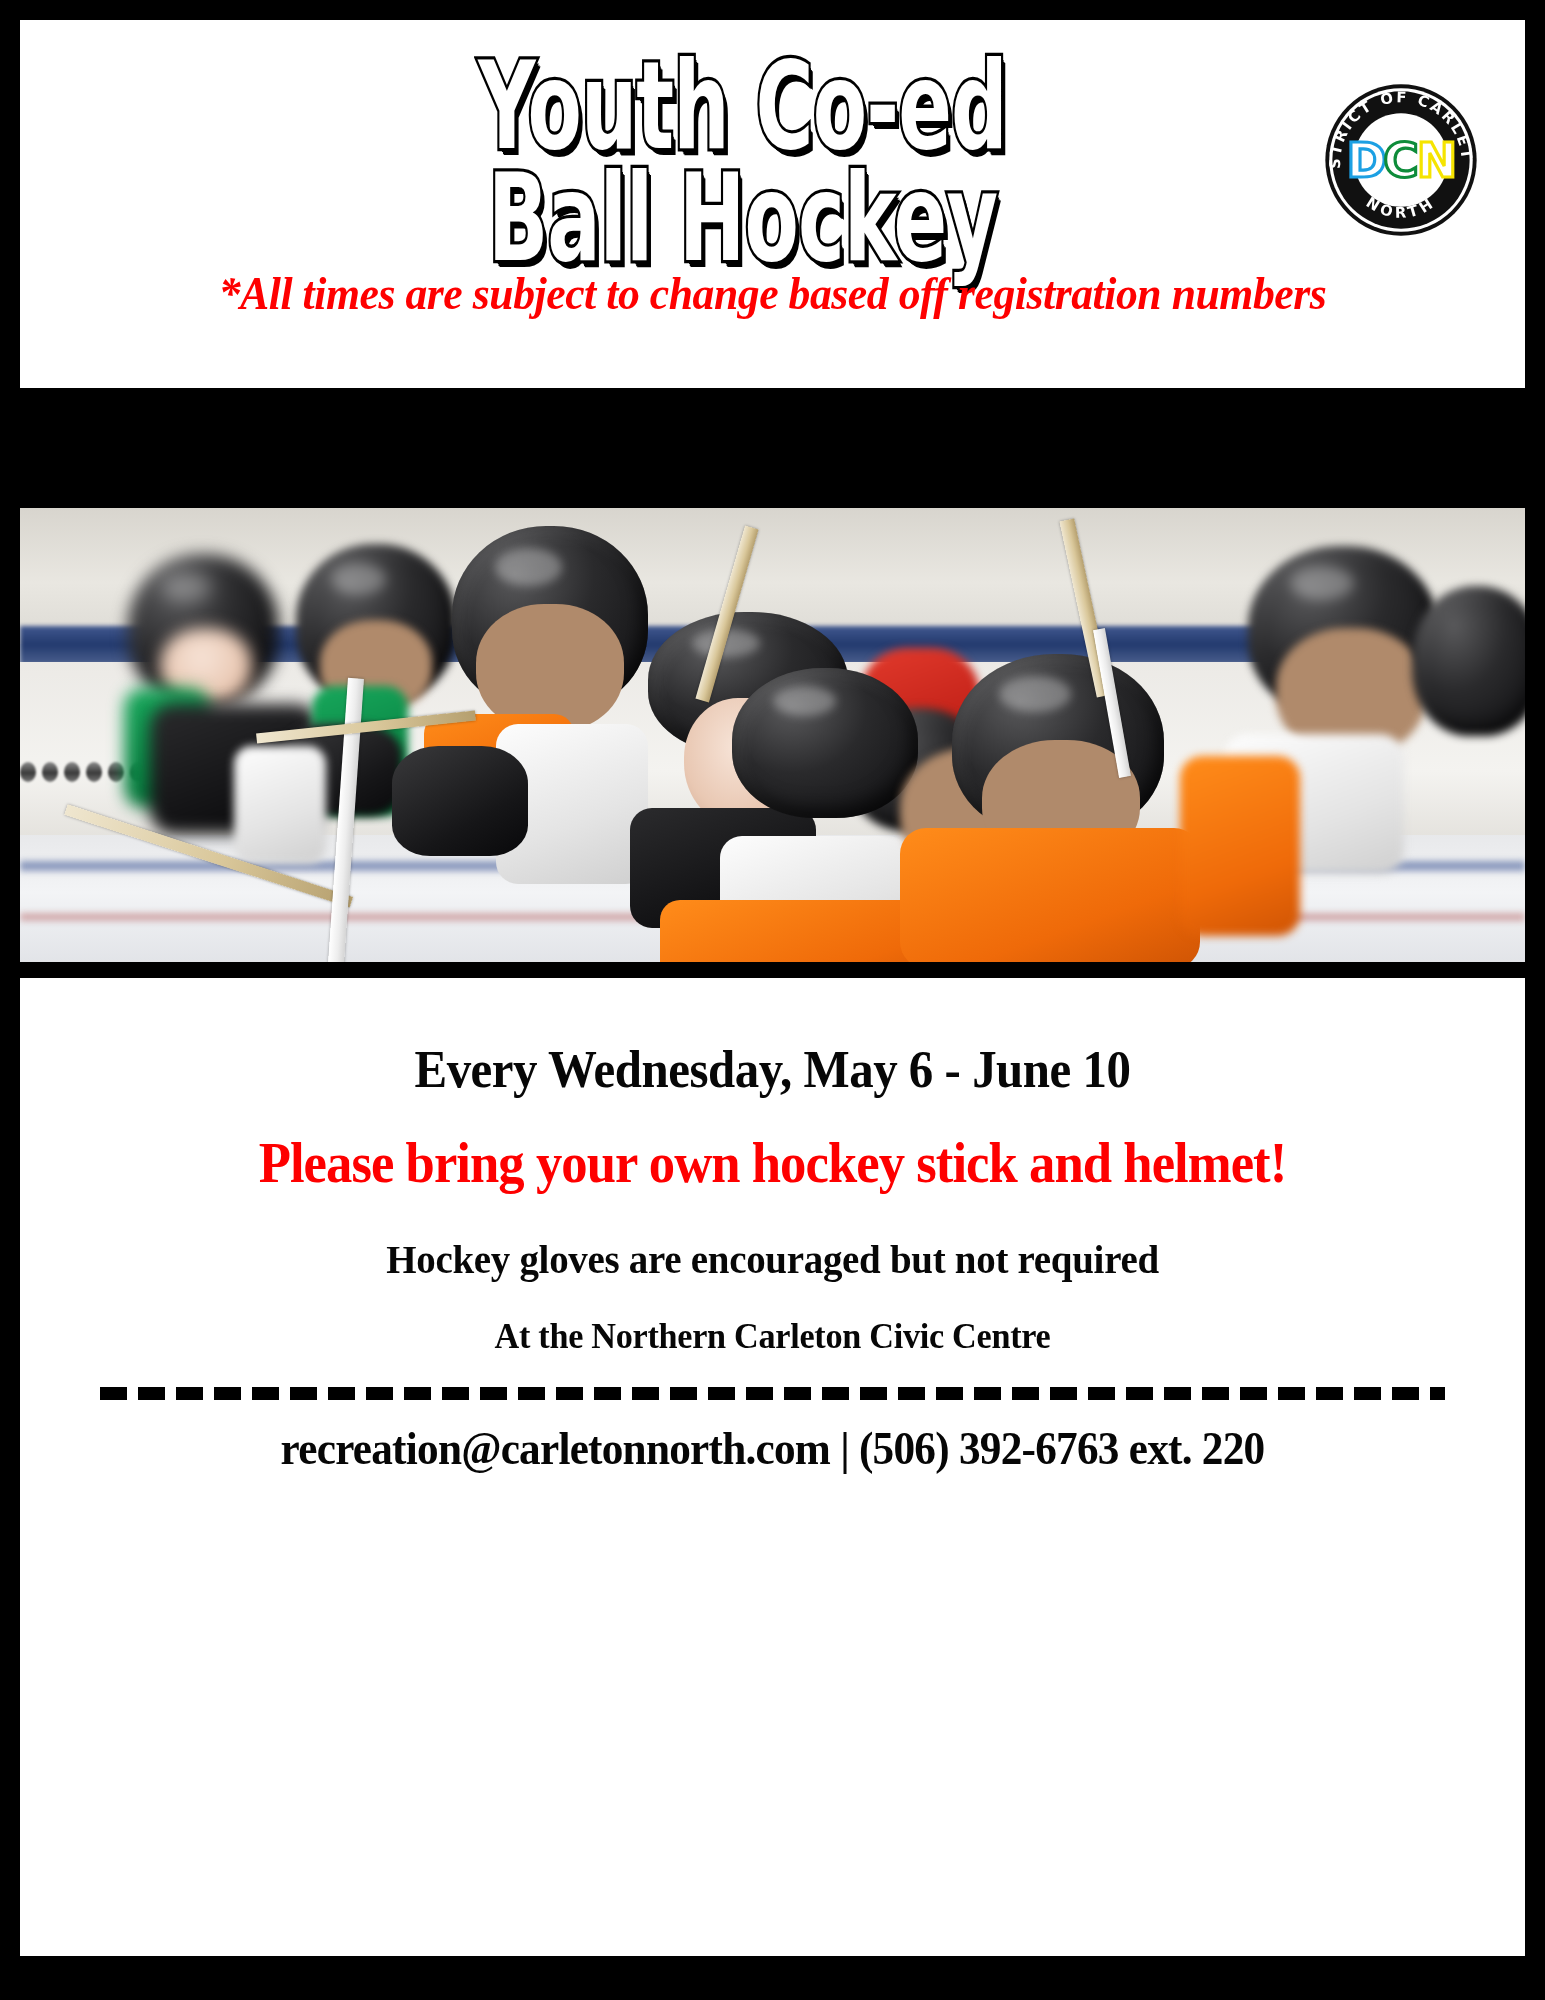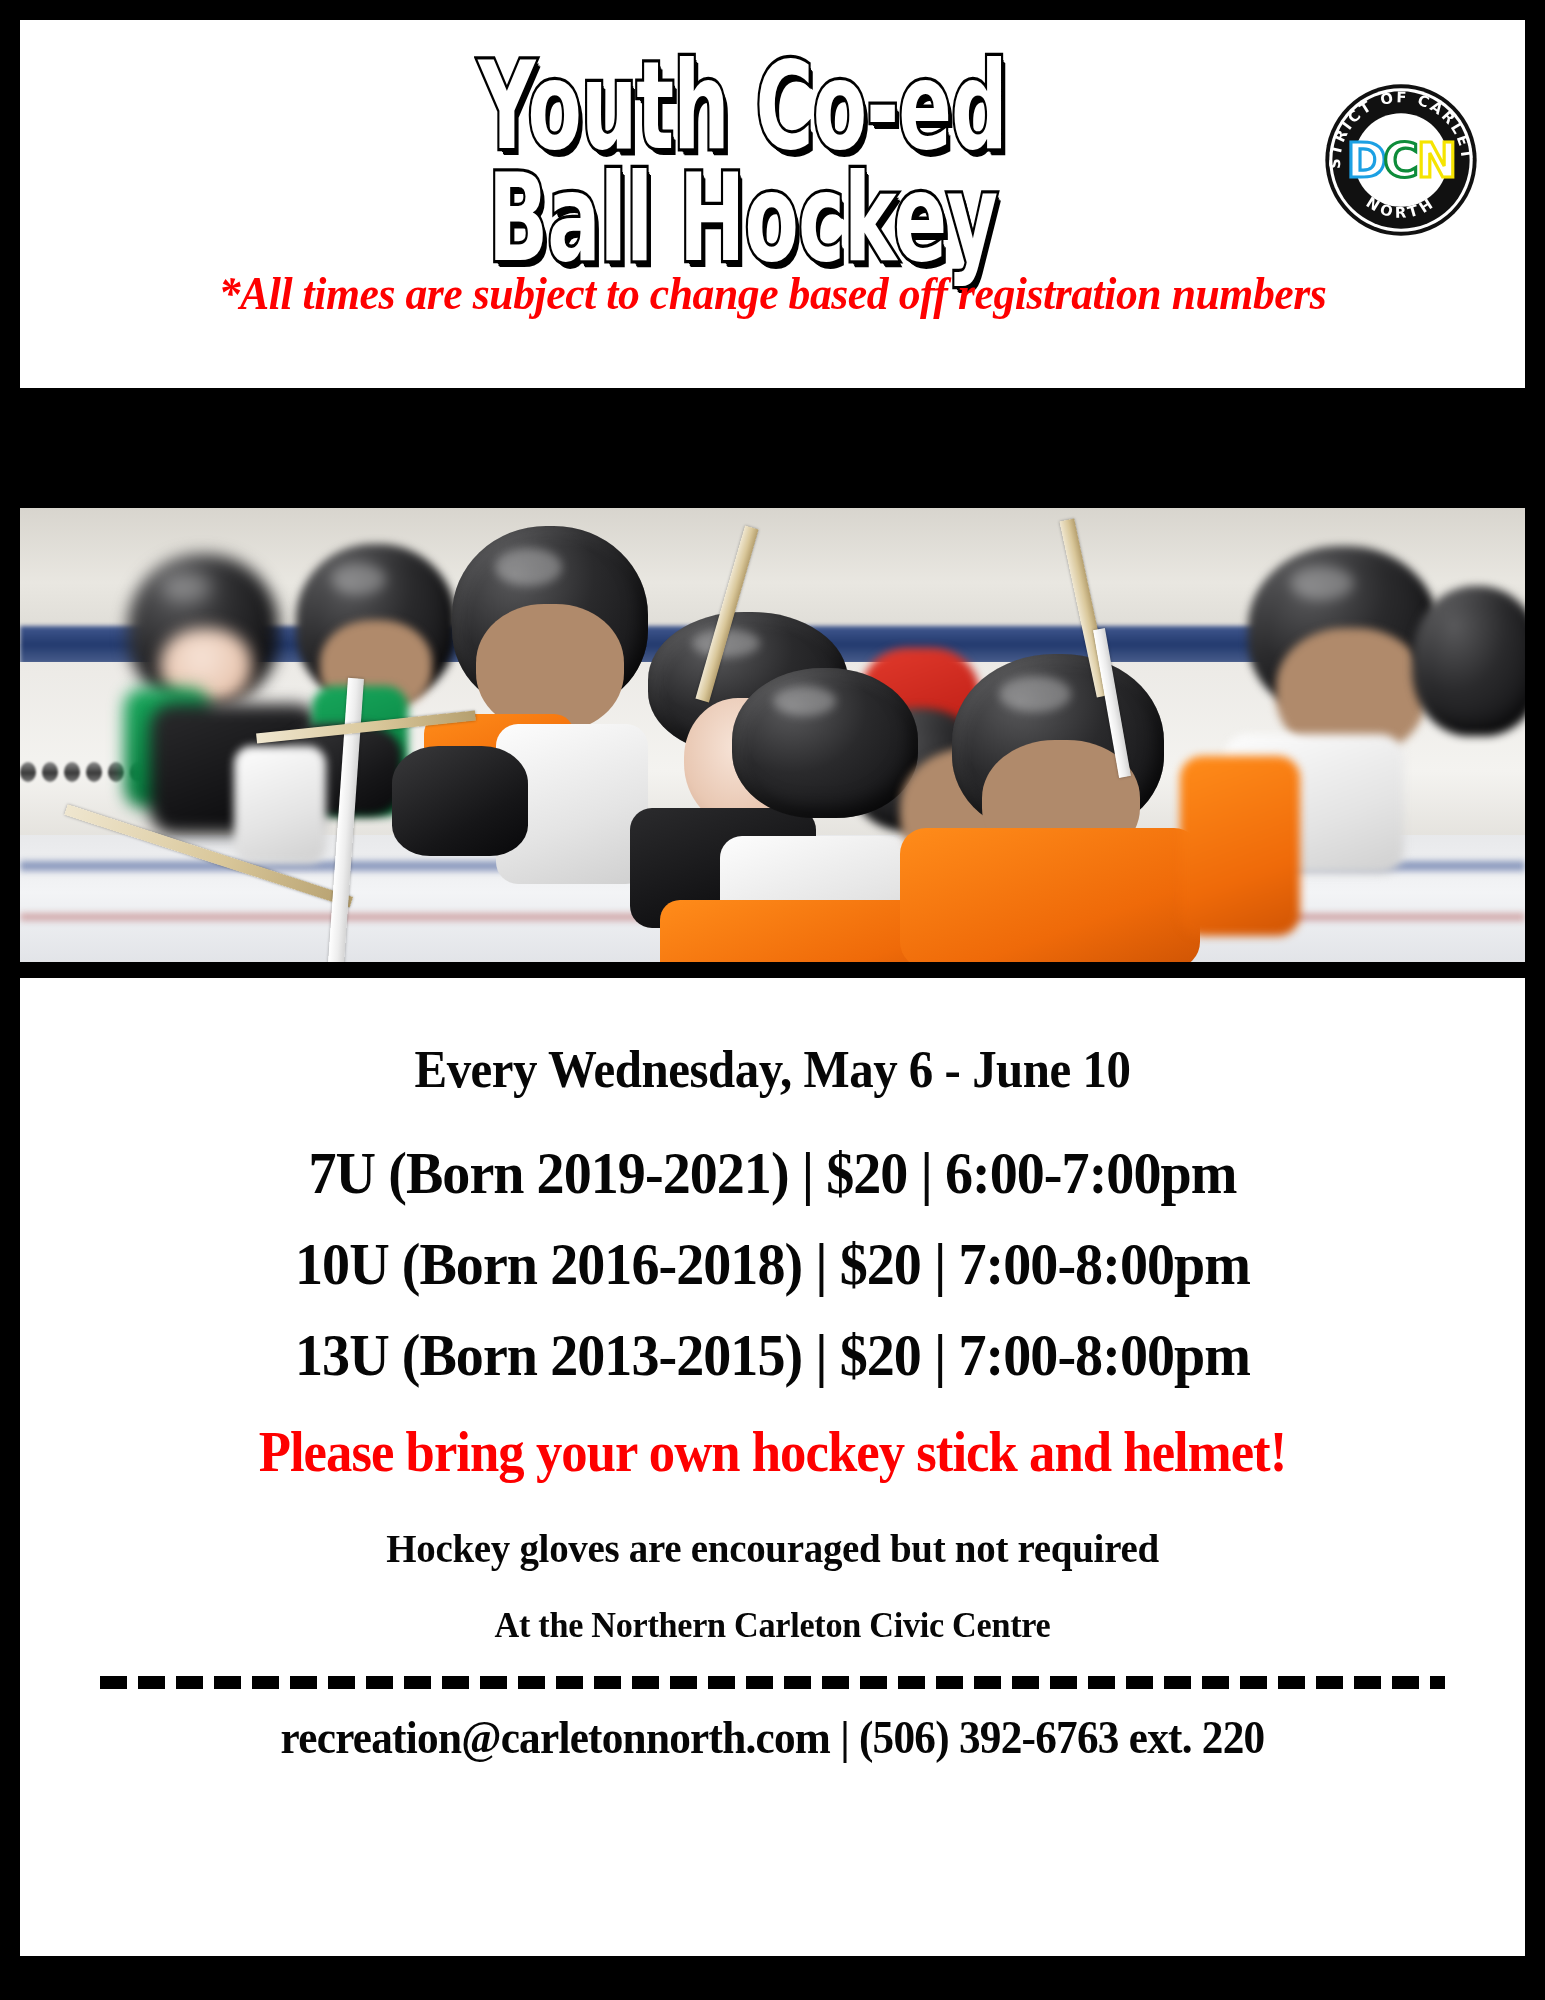--- a/index.html
+++ b/index.html
@@ -353,25 +353,20 @@
       <div class="stick" style="left:700px; top:16px;  width:14px; height:180px; transform: rotate(16deg);"></div>
       <div class="stick" style="left:1058px; top:10px; width:15px; height:180px; transform: rotate(-12deg);"></div>
       <div class="stick white" style="left:1086px; top:120px; width:12px; height:150px; transform: rotate(-10deg);"></div>
     </div>
   </div>
 
   <div class="bottom-panel">
 
     <div class="headline-date">Every Wednesday, May 6 - June 10</div>
 
-    <div class="age-rows">
-      <div class="age-row">7U (Born 2019-2021) | $20 |  6:00-7:00pm</div>
-      <div class="age-row">10U (Born 2016-2018) | $20 | 7:00-8:00pm</div>
-      <div class="age-row">13U (Born 2013-2015) | $20 | 7:00-8:00pm</div>
-    </div>
 
     <div class="red-cta">Please bring your own hockey stick and helmet!</div>
 
     <div class="note-gloves">Hockey gloves are encouraged but not required</div>
 
     <div class="note-venue">At the Northern Carleton Civic Centre</div>
 
     <div class="dash-rule"></div>
 
     <div class="contact-line">recreation@carletonnorth.com  | (506) 392-6763 ext. 220</div>

